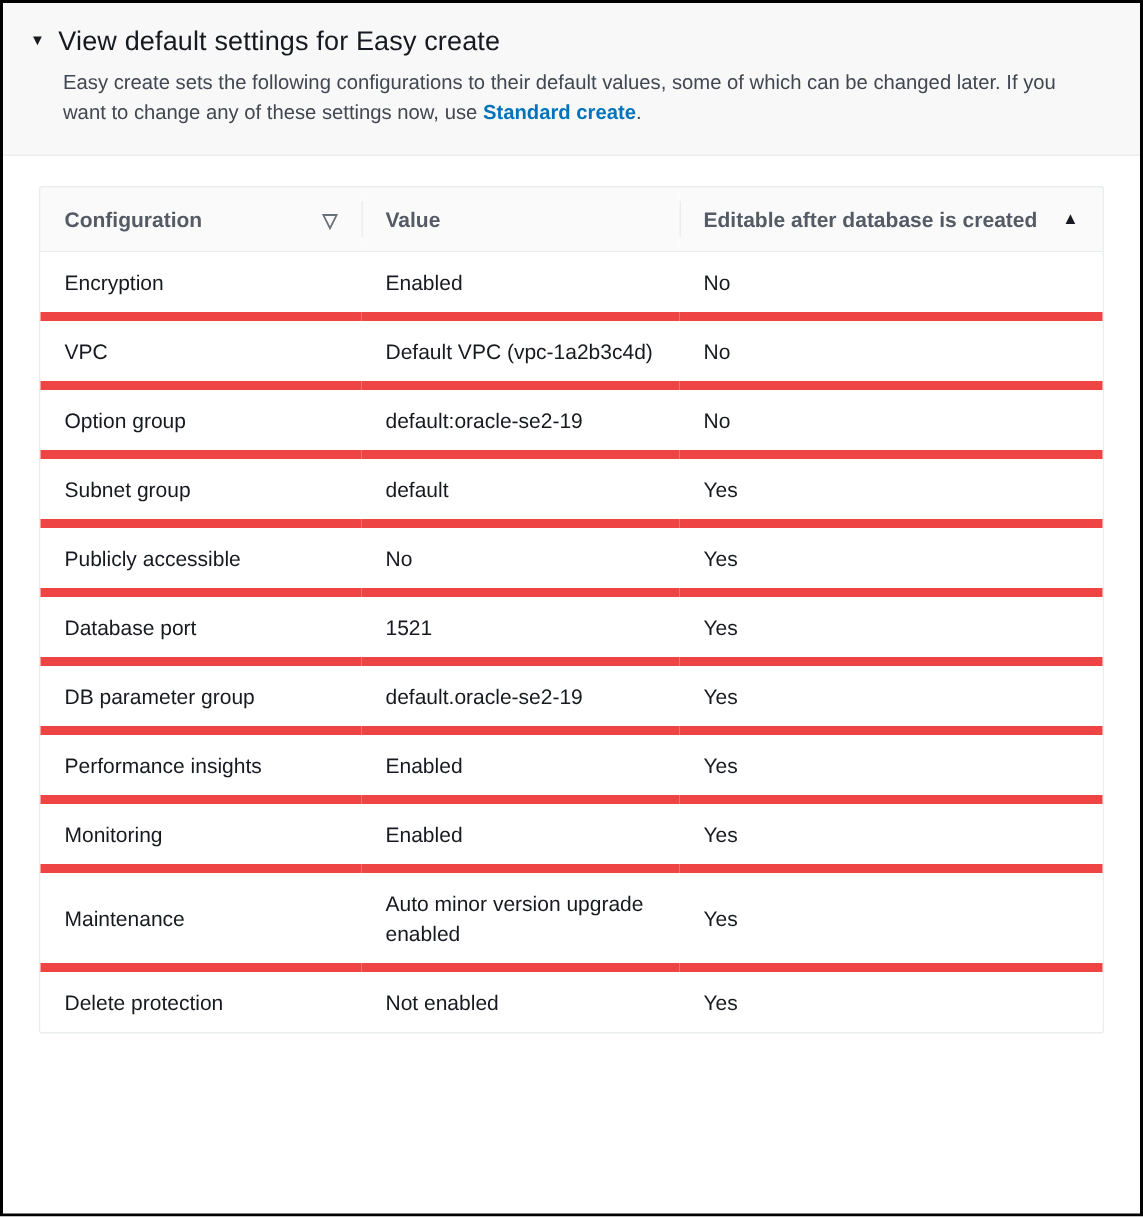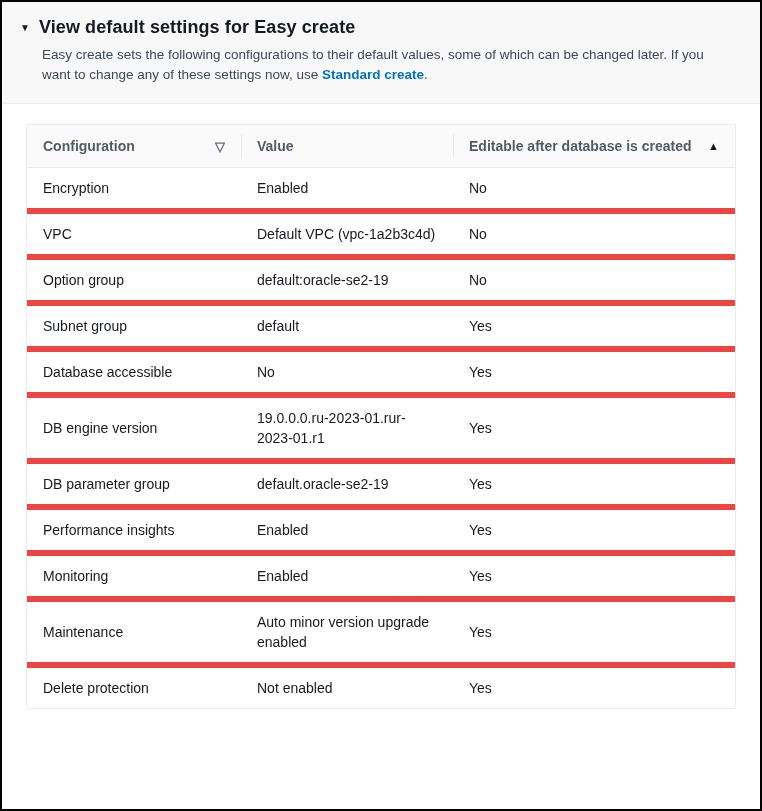--- a/index.html
+++ b/index.html
@@ -28,21 +28,21 @@
   }
   .caret {
     font-size: 10px;
     color: #16191f;
     line-height: 1;
     margin-top: 1px;
   }
   .section-title {
     margin: 0;
     font-size: 18px;
-    font-weight: 700;
+    font-weight: 400;
     color: #16191f;
     letter-spacing: 0.1px;
   }
   .section-desc {
     margin: 7px 0 4px 22px;
     font-size: 13.5px;
     line-height: 20px;
     color: #414750;
     max-width: 700px;
   }
@@ -164,27 +164,27 @@
             <td class="cell-configuration">Option group</td>
             <td class="cell-value">default:oracle-se2-19</td>
             <td class="cell-editable">No</td>
           </tr>
           <tr>
             <td class="cell-configuration">Subnet group</td>
             <td class="cell-value">default</td>
             <td class="cell-editable">Yes</td>
           </tr>
           <tr>
-            <td class="cell-configuration">Database accessible</td>
+            <td class="cell-configuration">Publicly accessible</td>
             <td class="cell-value">No</td>
             <td class="cell-editable">Yes</td>
           </tr>
           <tr>
-            <td class="cell-configuration">DB engine version</td>
-            <td class="cell-value">19.0.0.0.ru-2023-01.rur-2023-01.r1</td>
+            <td class="cell-configuration">Database port</td>
+            <td class="cell-value">1521</td>
             <td class="cell-editable">Yes</td>
           </tr>
           <tr>
             <td class="cell-configuration">DB parameter group</td>
             <td class="cell-value">default.oracle-se2-19</td>
             <td class="cell-editable">Yes</td>
           </tr>
           <tr>
             <td class="cell-configuration">Performance insights</td>
             <td class="cell-value">Enabled</td>

